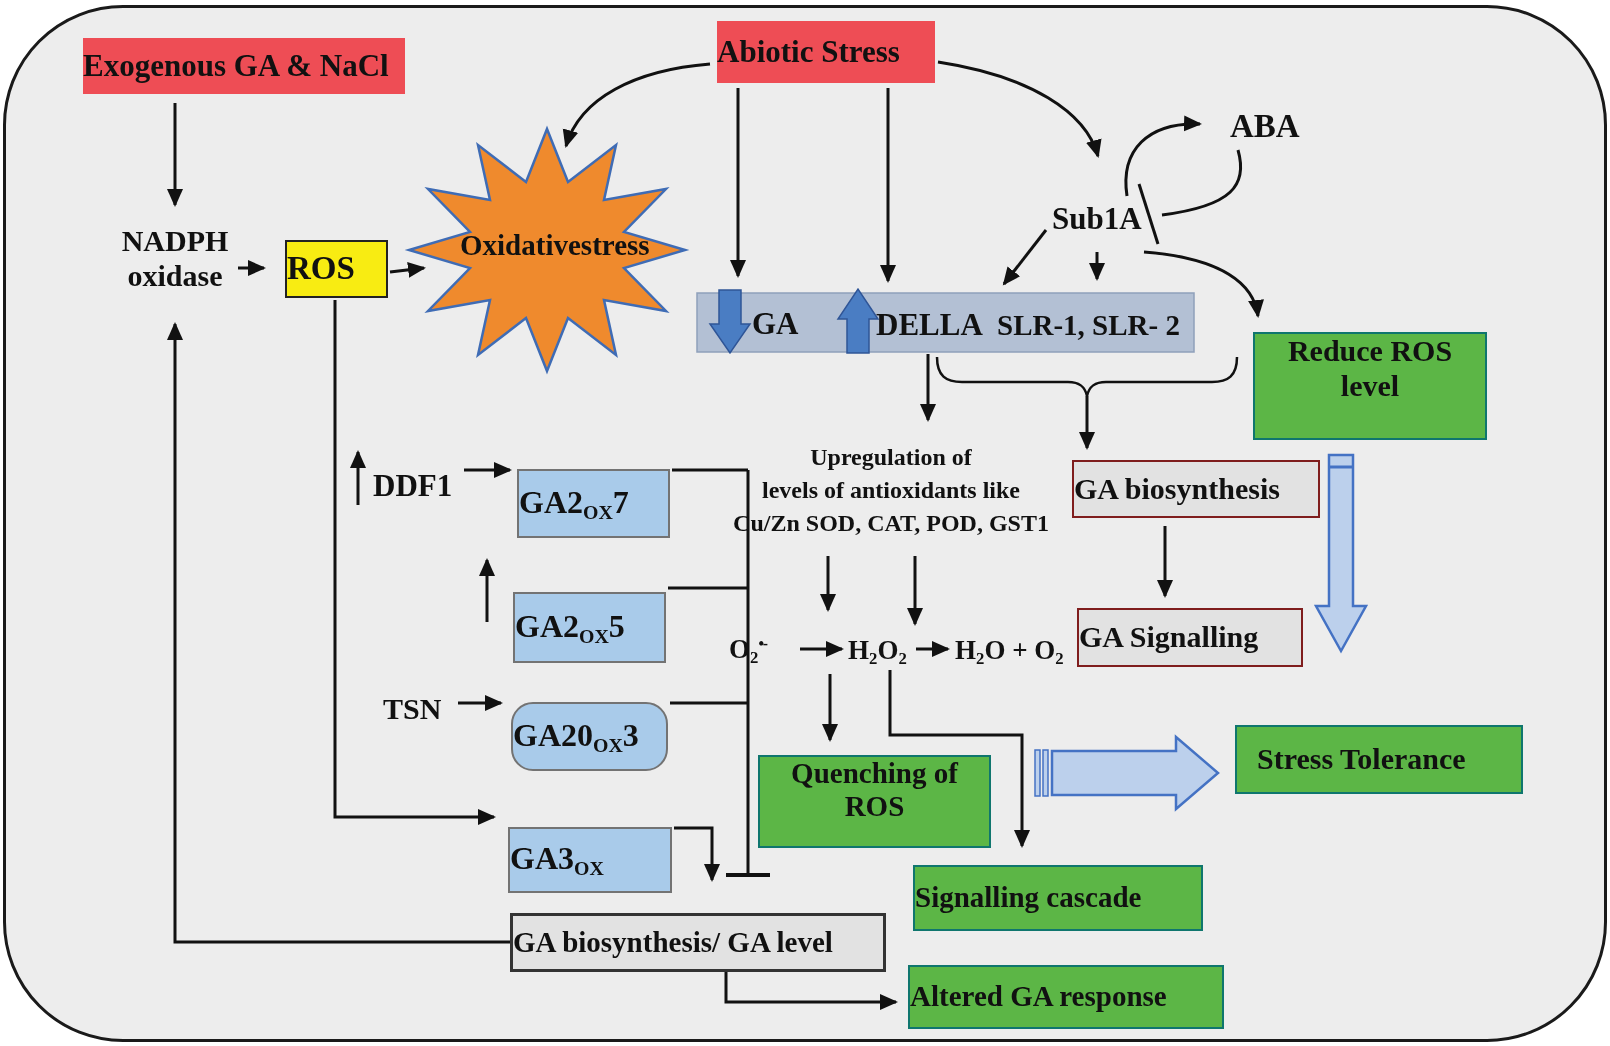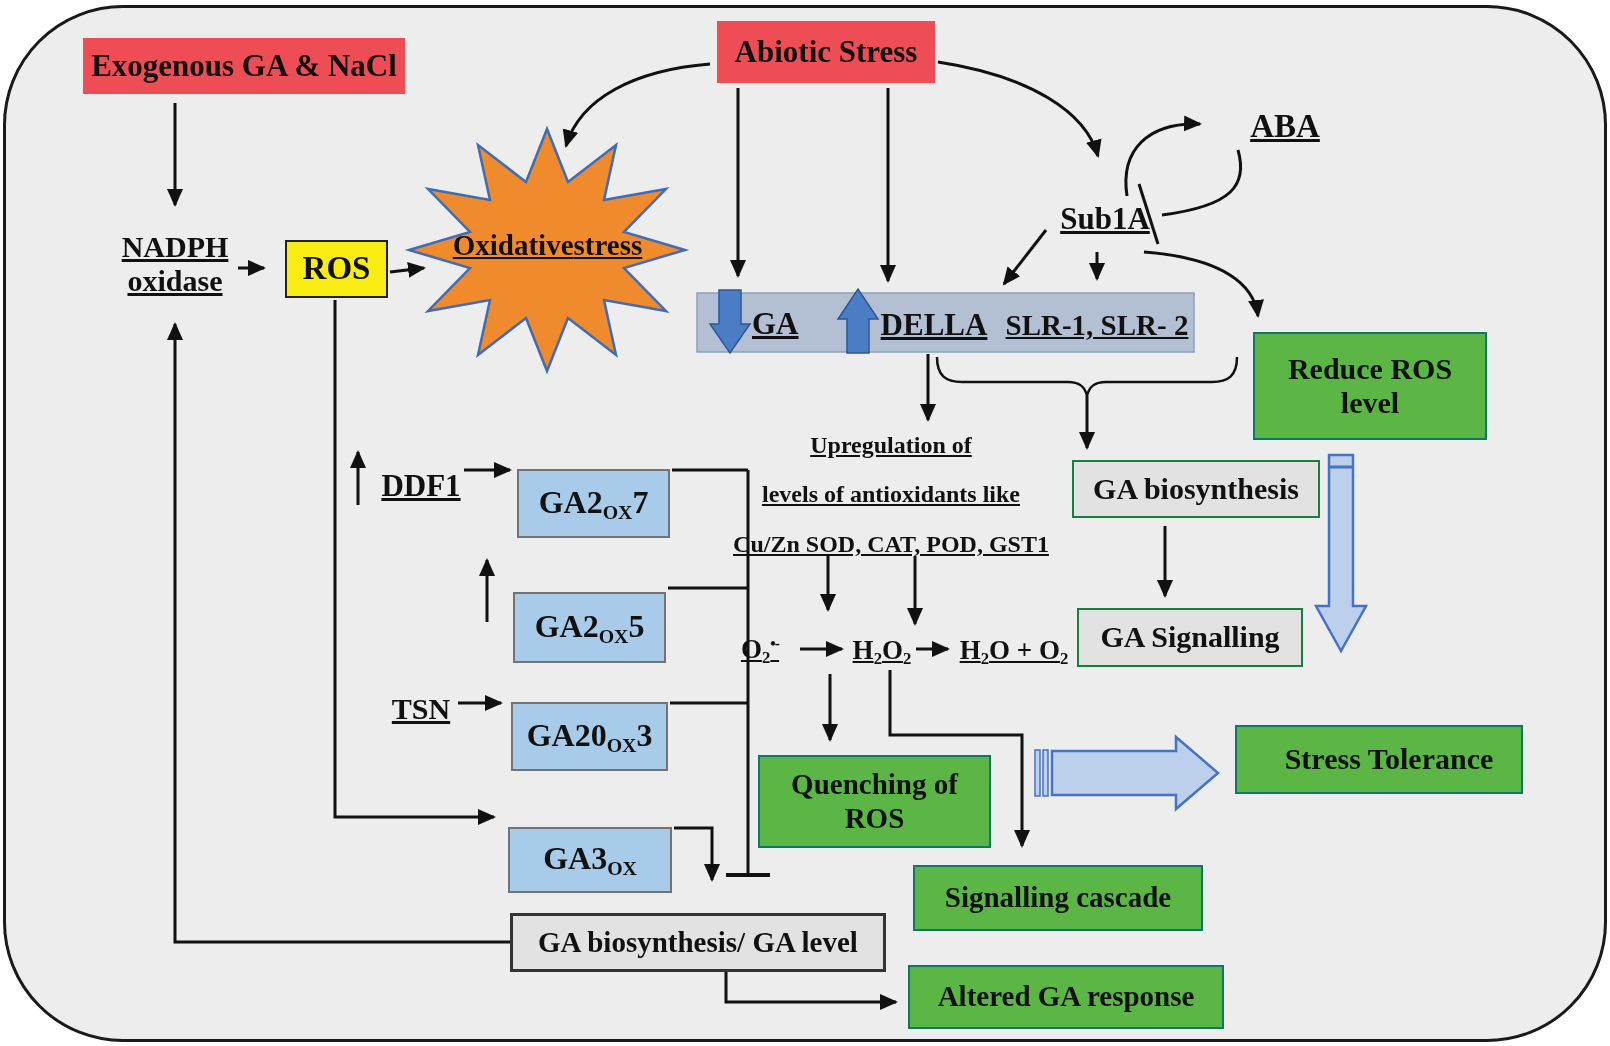--- a/index.html
+++ b/index.html
@@ -1,28 +1,28 @@
 <!DOCTYPE html>
 <html><head>
 <meta charset="utf-8">
 <style>
   html,body{margin:0;padding:0;background:#ffffff;}
   .canvas{position:relative;width:1610px;height:1046px;background:#ffffff;overflow:hidden;
           font-family:"Liberation Serif","DejaVu Serif",serif;font-weight:bold;color:#111;}
   .frame{position:absolute;left:3px;top:5px;width:1598px;height:1031px;background:#ededed;
          border:3px solid #1a1a1a;border-radius:120px;}
   .layer{position:absolute;left:0;top:0;width:1610px;height:1046px;}
-  .node{position:absolute;display:flex;align-items:center;justify-content:center;
+  .node{position:absolute;display:flex;align-items:center;justify-content:flex-start;
         text-align:center;box-sizing:border-box;line-height:1.15;}
   .red{background:#ee4d55;}
   .yellow{background:#f8ec12;border:2px solid #222;}
   .blue{background:#a9cbea;border:2px solid #737373;margin-top:32px;}
-  .gray{background:#e2e2e2;border:2px solid #15803d;}
+  .gray{background:#e2e2e2;border:2px solid #7f1d1d;}
   .green{background:#5cb646;border:2px solid #0f766e;}
-  .plain{background:transparent;text-decoration:underline;}
+  .plain{background:transparent;}
   .sub{font-size:0.62em;vertical-align:-0.28em;}
   .sup{font-size:0.58em;vertical-align:0.55em;letter-spacing:-1px;}
   svg{display:block;}
 </style>
 </head>
 <body>
 
 <div class="canvas">
   <div class="frame"></div>
 
@@ -142,29 +142,29 @@
     </div>
 
     <div class="node blue" style="left:513px;top:560px;width:153px;height:71px;font-size:32px;">
       <span><span>GA2</span><span class="sub">OX</span><span>5</span></span>
     </div>
 
     <div class="node plain" style="left:383px;top:690px;width:76px;height:38px;font-size:30px;">
       <span>TSN</span>
     </div>
 
-    <div class="node blue" style="left:511px;top:670px;width:157px;height:69px;font-size:32px;">
+    <div class="node blue" style="left:511px;top:670px;width:157px;height:69px;font-size:32px;border-radius:22px;">
       <span><span>GA20</span><span class="sub">OX</span><span>3</span></span>
     </div>
 
     <div class="node blue" style="left:508px;top:795px;width:164px;height:66px;font-size:32px;">
       <span><span>GA3</span><span class="sub">OX</span><span></span></span>
     </div>
 
-    <div class="node plain" style="left:726px;top:441px;width:330px;height:108px;font-size:24px;flex-direction:column;line-height:1.38;gap:16px;">
+    <div class="node plain" style="left:726px;top:441px;width:330px;height:108px;font-size:24px;flex-direction:column;line-height:1.38;">
       <span>Upregulation of</span>
       <span>levels of antioxidants like</span>
       <span>Cu/Zn SOD, CAT, POD, GST1</span>
     </div>
 
     <div class="node plain" style="left:729px;top:630px;width:62px;height:40px;font-size:27px;">
       <span><span>O</span><span class="sub">2</span><span class="sup">•-</span></span>
     </div>
 
     <div class="node plain" style="left:848px;top:631px;width:68px;height:40px;font-size:27px;">

